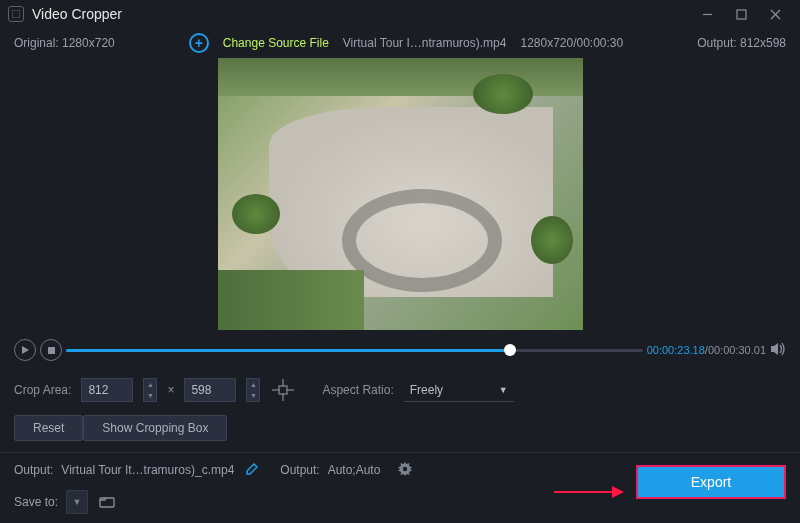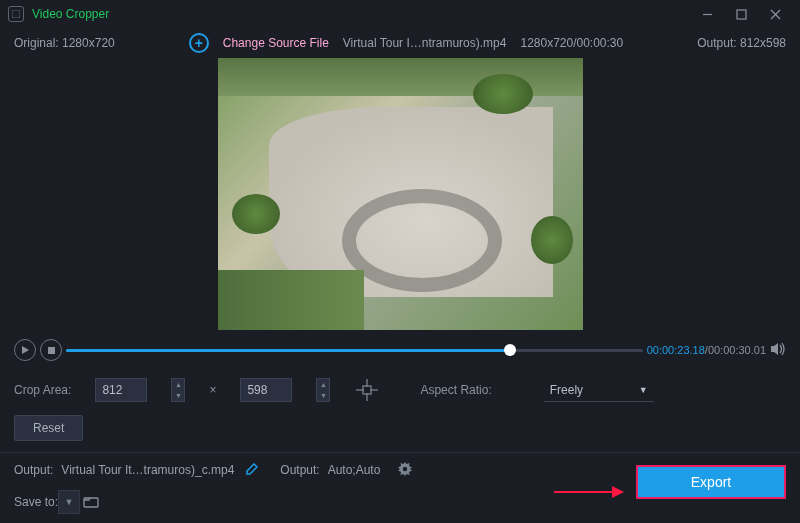--- a/index.html
+++ b/index.html
@@ -1,59 +1,59 @@
 <!DOCTYPE html>
 <html><head>
 <meta charset="utf-8">
 <style>
 *{margin:0;padding:0;box-sizing:border-box;font-family:"Segoe UI",Arial,sans-serif}
 body{background:#1a1d24;color:#8b919c;font-size:12px}
 .app{width:800px;height:523px;background:#1a1d24;position:relative;overflow:hidden}
 .titlebar{height:28px;display:flex;align-items:center;padding:0 8px;background:#1a1d24}
 .titlebar .logo{width:16px;height:16px;margin-right:8px;border:1.5px solid #5a6270;border-radius:3px;display:flex;align-items:center;justify-content:center}
-.titlebar .title{color:#22c55e;font-size:12px;flex:1}
+.titlebar .title{color:#e5e5e5;font-size:14px;flex:1}
 .winbtn{width:34px;height:28px;display:flex;align-items:center;justify-content:center;color:#8b919c}
 .winbtn svg{stroke:#8b919c;fill:none}
 .infobar{height:30px;display:flex;align-items:center;padding:0 14px;font-size:12px;color:#9aa0ab}
 .infobar .left{flex:0 0 auto}
 .infobar .center{flex:1;display:flex;align-items:center;justify-content:center;gap:14px}
 .infobar .right{flex:0 0 auto;text-align:right}
 .plus{width:20px;height:20px;border:2px solid #1e9ee8;border-radius:50%;display:flex;align-items:center;justify-content:center;color:#1e9ee8;font-size:14px;font-weight:bold}
-.change-src{color:#f9a8d4;cursor:pointer}
+.change-src{color:#bef264;cursor:pointer}
 .center-src{color:#9aa0ab}
 .preview-wrap{height:272px;display:flex;align-items:center;justify-content:center}
 .preview{width:365px;height:272px;background:linear-gradient(135deg,#7a9b5e 0%,#c8c4a8 35%,#9aa890 55%,#6e8f56 100%);position:relative}
 .preview::before{content:"";position:absolute;top:0;left:0;right:0;height:14%;background:linear-gradient(180deg,#5a7544,#7a9560)}
 .preview::after{content:"";position:absolute;bottom:0;left:0;right:60%;height:22%;background:linear-gradient(90deg,#4e6e3c,#6a8a4e)}
 .plaza{position:absolute;left:14%;right:8%;top:18%;bottom:12%;background:radial-gradient(ellipse at 55% 60%,#d8d4cc 0%,#c3bfb4 70%);border-top-left-radius:40% 20%;border-bottom-left-radius:30% 40%}
 .ring{position:absolute;left:34%;top:48%;width:44%;height:38%;border:14px solid rgba(100,100,96,0.5);border-radius:50%}
 .bush{position:absolute;background:radial-gradient(circle,#5f8a3f,#3b5a28);border-radius:50%}
 .controls{height:40px;display:flex;align-items:center;padding:0 14px;gap:4px}
 .cbtn{width:22px;height:22px;border:1.4px solid #6a7280;border-radius:50%;display:flex;align-items:center;justify-content:center}
 .seek{flex:1;height:3px;background:#3a4050;position:relative;border-radius:2px}
 .seek-fill{position:absolute;left:0;top:0;height:100%;width:77%;background:#1e9ee8;border-radius:2px}
 .seek-thumb{position:absolute;left:77%;top:50%;width:12px;height:12px;background:#fff;border-radius:50%;transform:translate(-50%,-50%)}
 .time{font-size:11px}
 .time .cur{color:#1e9ee8}
 .volicon{color:#8b919c}
-.croprow{height:40px;display:flex;align-items:center;padding:0 14px;gap:24px;font-size:12px}
+.croprow{height:40px;display:flex;align-items:center;padding:0 14px;gap:10px;font-size:12px}
 .dimbox{width:52px;height:24px;background:#2a3040;border:1px solid #3a4150;color:#b8bec8;display:flex;align-items:center;padding:4px 6px}
 .spinner{display:flex;flex-direction:column;width:14px;height:24px;background:#2a3040;border:1px solid #3a4150}
 .spinner div{flex:1;display:flex;align-items:center;justify-content:center;font-size:7px;color:#7a828e}
 .cropicon{width:22px;height:22px;margin:0 8px 0 2px}
 .arlabel{margin-left:10px}
-.arselect{width:110px;height:24px;background:transparent;border-bottom:1px solid #3a4150;color:#b8bec8;display:flex;align-items:center;padding:0 6px;margin-left:28px;justify-content:space-between}
+.arselect{width:110px;height:24px;background:transparent;border-bottom:1px solid #3a4150;color:#b8bec8;display:flex;align-items:center;padding:0 6px;margin-left:0;justify-content:space-between}
 .btnrow{height:36px;display:flex;align-items:center;padding:0 14px;}
 .smbtn{height:26px;padding:0 18px;background:#2a3040;border:1px solid #3a4150;color:#aab0ba;display:flex;align-items:center;border-radius:2px;cursor:pointer}
 .divider{height:1px;background:#2a3040;margin:6px 0 2px}
 .outrow{height:30px;display:flex;align-items:center;padding:0 14px;gap:8px;font-size:12px;color:#9aa0ab}
 .editicon{color:#1e9ee8;margin-left:4px}
 .outrow .label2{margin-left:14px}
 .gearicon{color:#7a828e;margin-left:10px}
-.saverow{height:34px;display:flex;align-items:center;padding:0 14px;gap:0;font-size:12px;color:#9aa0ab}
+.saverow{height:34px;display:flex;align-items:center;padding:0 14px;gap:8px;font-size:12px;color:#9aa0ab}
 .pathbox{width:240px;height:24px;background:#262b38;border:1px solid #323846;display:flex;align-items:center;padding:0 8px;color:#9aa0ab}
 .ddbtn{width:22px;height:24px;background:#262b38;border:1px solid #323846;display:flex;align-items:center;justify-content:center;color:#7a828e;font-size:9px}
 .foldericon{width:22px;height:24px;display:flex;align-items:center;justify-content:center}
 .export-area{position:absolute;right:14px;bottom:24px}
 .exportbtn{width:150px;height:34px;background:#1e9ee8;color:#fff;font-size:14px;display:flex;align-items:center;justify-content:center;border:2px solid #e91e63;cursor:pointer}
 .arrow{position:absolute;right:178px;bottom:30px;color:#ff1744}
 .arrow-line{width:68px;height:2px;background:#ff1744}
 .arrow-head{position:absolute;right:-2px;top:-5px}
 </style>
 </head>
@@ -152,20 +152,21 @@
       </svg>
     <span class="arlabel">Aspect Ratio:</span>
     <div class="arselect">
       <span>Freely</span>
       <span style="font-size:9px">▼</span>
     </div>
   </div>
 
   <div class="btnrow">
     <div class="smbtn">Reset</div>
+    <div class="smbtn">Show Cropping Box</div>
   </div>
 
   <div class="divider"></div>
 
   <div class="outrow">
     <span>Output:</span>
     <span>Virtual Tour It…tramuros)_c.mp4</span>
     <span class="editicon"><svg width="12" height="12" fill="none" stroke="#1e9ee8" stroke-width="1.5">
           <path d="M8 1 L11 4 L4 11 L1 11 L1 8 Z"></path>
         </svg></span>

